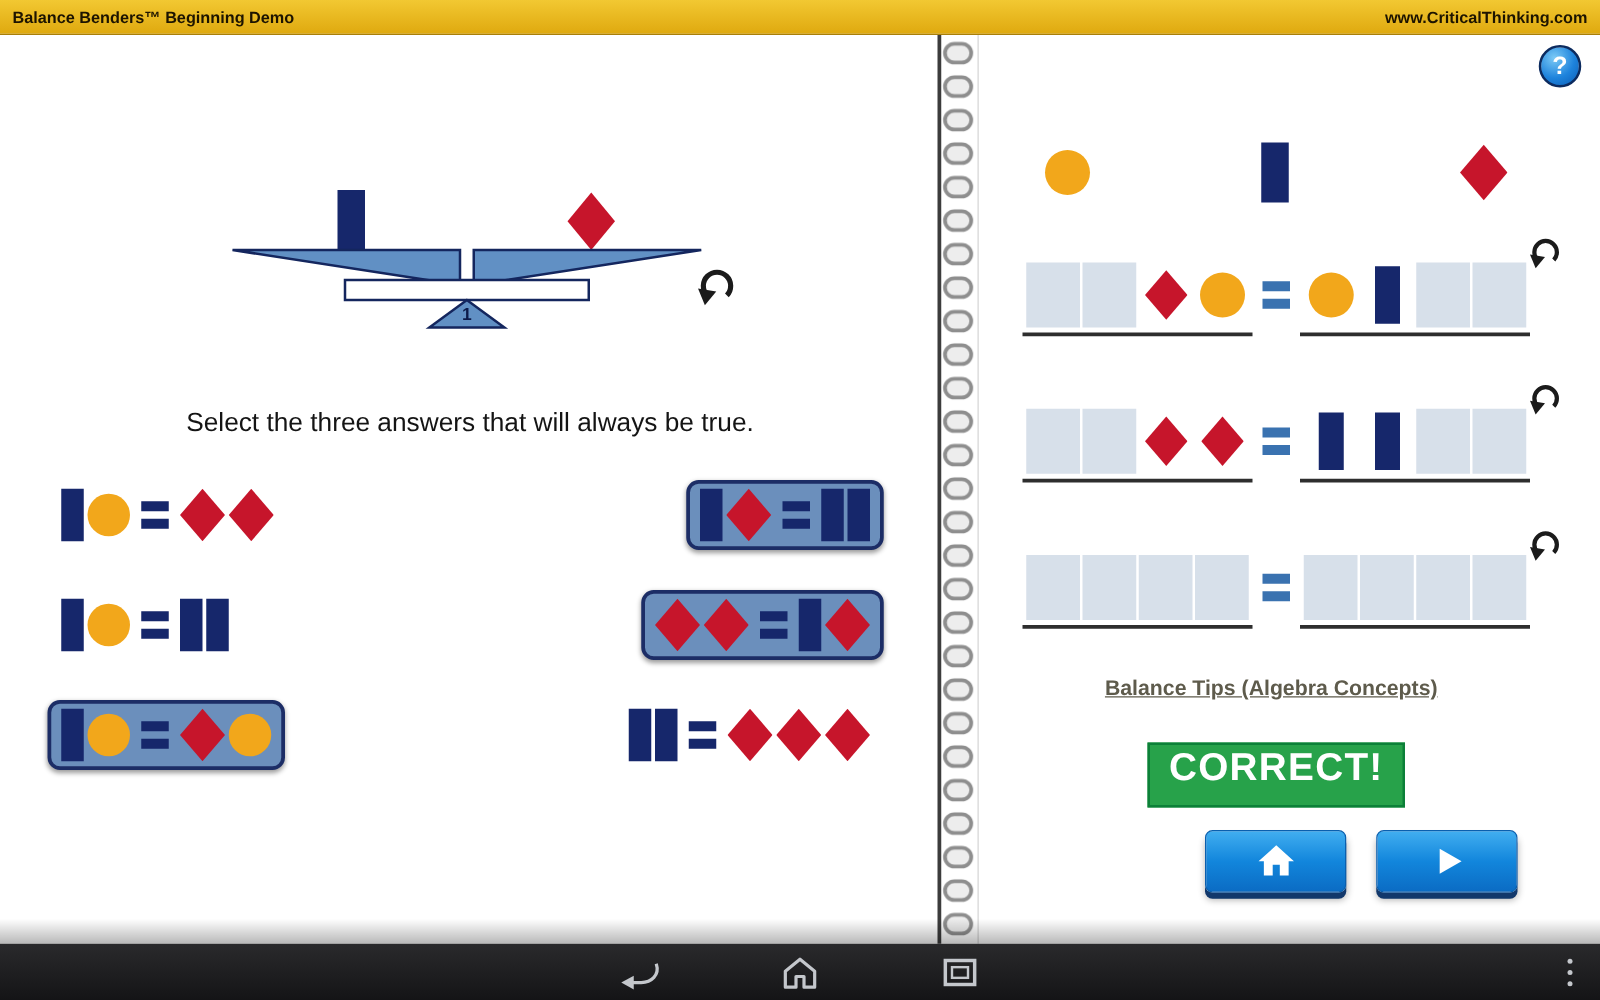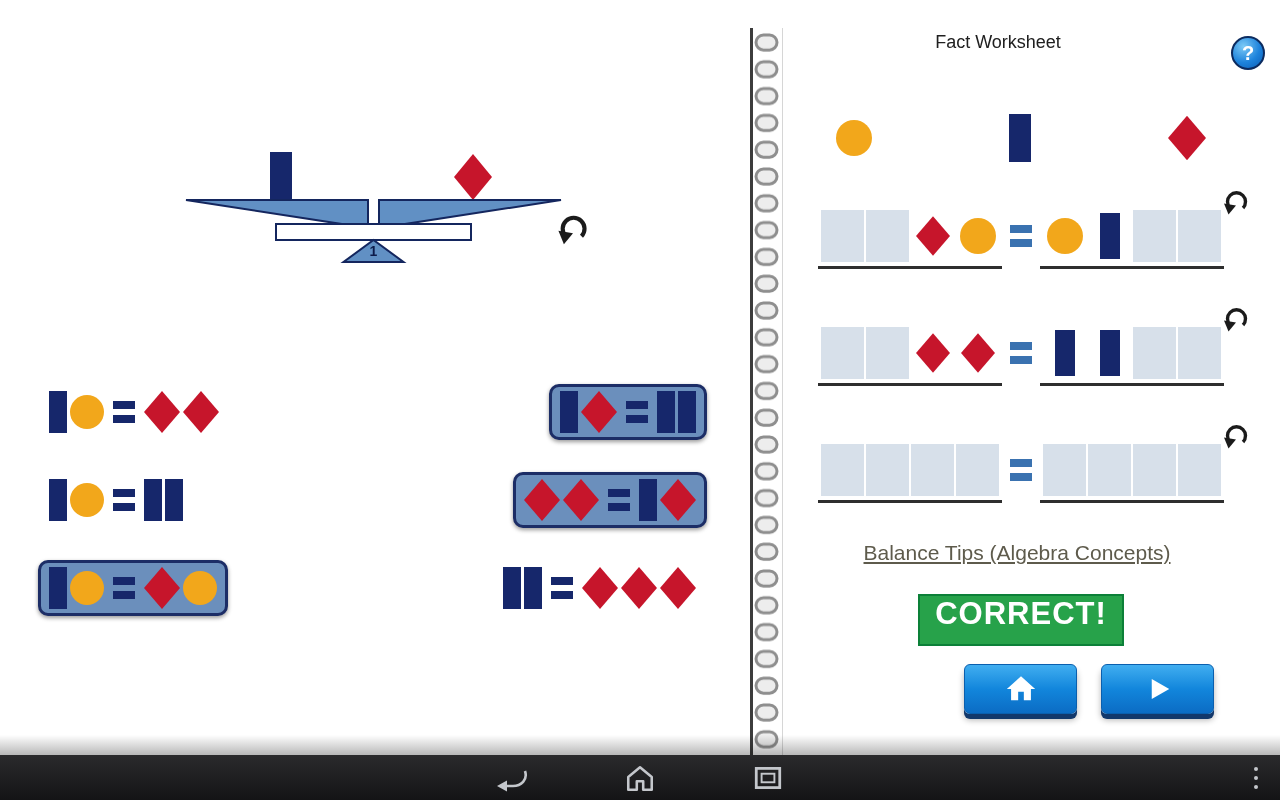--- a/index.html
+++ b/index.html
@@ -81,21 +81,21 @@
   .lgroup.right{left:222px;}
   .cells{display:flex;gap:2px;}
   .cell{width:43px;height:52px;background:#D7E0EA;display:flex;align-items:center;justify-content:center;cursor:pointer;}
   .cell.filled{background:#fff;}
   .cell .shape.bar{width:20px;height:46px;}
   .cell .shape.circle{width:36px;height:36px;}
   .cell .shape.diamond{width:34px;height:44px;}
   .row-undo{left:404px;top:0;}
 
   .tips-link{position:absolute;left:782px;top:541px;width:470px;text-align:center;}
-  .tips-link a{color:#5E5B4C;font-size:21px;font-weight:normal;text-decoration:underline;}
+  .tips-link a{color:#5E5B4C;font-size:17px;font-weight:bold;text-decoration:underline;}
 
   .correct-box{position:absolute;left:918px;top:594px;width:206px;height:52px;
     background:var(--green);border:2px solid #0C8038;display:flex;align-items:flex-start;justify-content:center;
     color:#fff;font-size:31px;font-weight:600;letter-spacing:1px;}
 
   .img-btn{position:absolute;width:113px;height:50px;border-radius:6px;border:1px solid #0A5FAE;
     background:linear-gradient(180deg,#41AEF0,#1286DC 50%,#0B6CC4);
     box-shadow:0 5px 0 #12386B,0 6px 6px rgba(0,0,0,.3);
     display:flex;align-items:center;justify-content:center;cursor:pointer;padding:0;}
   .home-btn{left:964px;top:664px;}
@@ -110,20 +110,24 @@
   .nav-recents{left:752px;top:9px;}
   .nav-menu{left:1246px;top:6px;width:20px;height:33px;display:flex;flex-direction:column;
     align-items:center;justify-content:center;gap:5px;}
   .nav-menu span{width:4px;height:4px;border-radius:50%;background:#C4C7CC;display:block;}
 </style>
 </head>
 <body>
 
 <div class="screen">
 
+  <div class="topbar">
+    <span>Balance Benders™ Beginning Demo</span>
+    <span>www.CriticalThinking.com</span>
+  </div>
 
   <div class="binding-line"></div>
   <div class="binding-line2"></div>
   <svg class="coils" width="28" height="723">
     <defs>
       <pattern id="coil" width="28" height="26.8" patternUnits="userSpaceOnUse">
         <rect x="3" y="5" width="21" height="15" rx="7.5" fill="#EDEDED" stroke="#8E8E8E" stroke-width="3"></rect>
       </pattern>
     </defs>
     <rect width="28" height="723" fill="url(#coil)"></rect>
@@ -142,20 +146,21 @@
     </svg>
   </div>
 
   <button class="undo undo-scale">
     <svg viewBox="0 0 28 28" width="34" height="34">
       <path d="M8 20 A9 9 0 1 1 21 20" fill="none" stroke="#1b1b1b" stroke-width="3.4"></path>
       <polygon points="2,15.5 14,17.5 6.5,26.5" fill="#1b1b1b"></polygon>
     </svg>
   </button>
 
+  <div class="instruction">Select the three answers that will always be true.</div>
 
   <div class="answers-col col-left">
       <div class="slot">
         <div class="answer">
           <span class="shape bar"></span>
           <span class="shape circle"></span>
           <span class="eq navy"></span>
           <span class="shape diamond">
             <svg viewBox="0 0 36 42">
               <polygon points="18,0 36,21 18,42 0,21" style="fill:var(--red)"></polygon>
@@ -243,21 +248,20 @@
           </span>
           <span class="shape diamond">
             <svg viewBox="0 0 36 42">
               <polygon points="18,0 36,21 18,42 0,21" style="fill:var(--red)"></polygon>
             </svg>
           </span>
         </div>
       </div>
     </div>
 
-  <div class="worksheet-title">Fact Worksheet</div>
 
   <button class="help-btn">
     <span>?</span>
   </button>
 
   <div class="shape-palette">
       <span class="pal">
         <span class="shape circle"></span>
       </span>
       <span class="pal">

